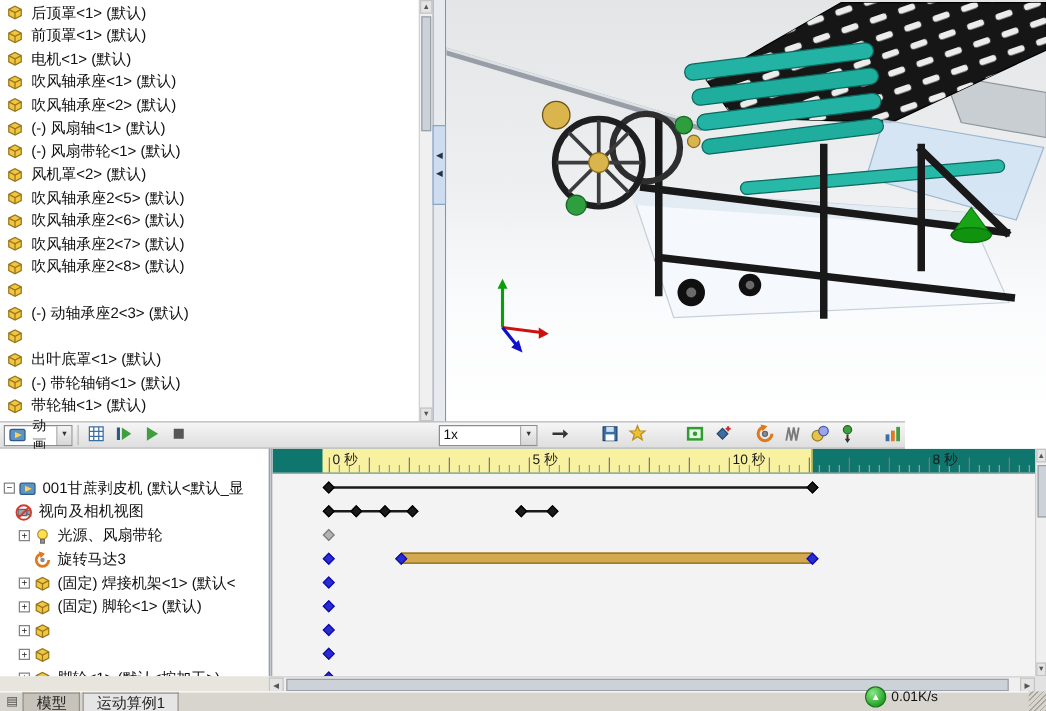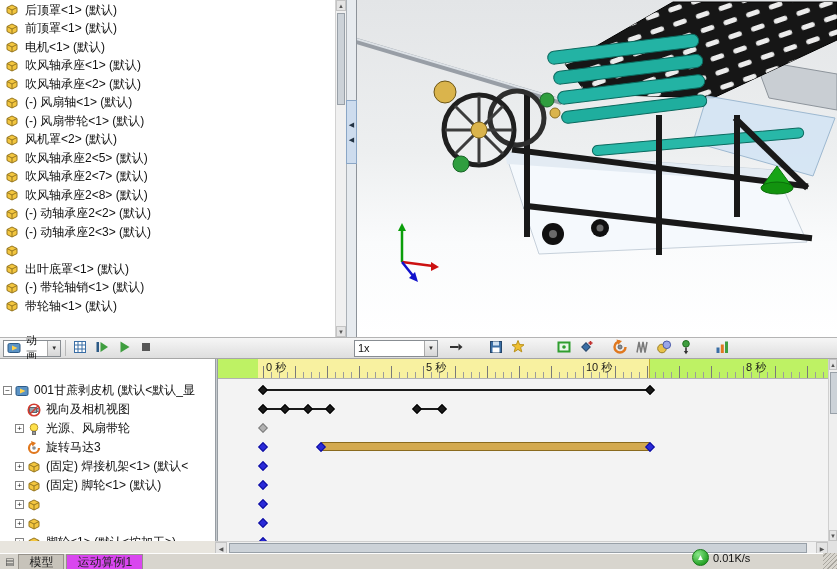--- a/index.html
+++ b/index.html
@@ -20,41 +20,41 @@
 #panel-splitter{position:absolute;left:346px;top:0;width:11px;height:337px;background:#e7ebef;border-left:1px solid #aab0b6;border-right:1px solid #8d939a}
 #splitter-handle{position:absolute;left:346px;top:100px;width:11px;height:64px;background:#cddcee;
   border:1px solid #8aa6c6;display:flex;flex-direction:column;align-items:center;justify-content:center;gap:8px;
   font-size:7px;color:#234;line-height:7px}
 
 
 #viewport{position:absolute;left:357px;top:0;width:480px;height:337px;
   background:linear-gradient(180deg,#e3e5e7 0%,#edeff0 45%,#fafbfc 72%,#ffffff 100%);overflow:hidden}
 
 
-#mm-toolbar{position:absolute;left:0;top:337px;width:837px;height:22px;display:flex;align-items:center;
+#mm-toolbar{position:absolute;left:0;top:337px;width:724px;height:22px;display:flex;align-items:center;
   background:linear-gradient(#f6f6f6,#dedede);border-top:1px solid #b4b4b4;border-bottom:1px solid #a6a6a6}
 .combo{height:17px;background:#fff;border:1px solid #888d92;display:flex;align-items:center;font-size:11px;padding-left:3px}
 .carot{width:13px;height:100%;margin-left:auto;background:linear-gradient(#f4f4f4,#d6d6d6);
   border-left:1px solid #aaa;display:flex;align-items:center;justify-content:center;font-size:6px;color:#333}
 .tsep{width:1px;height:16px;background:#b8b8b8;margin:0 4px}
 .tgroup{display:flex;gap:2px;align-items:center}
 .tbtn{width:20px;height:19px;display:flex;align-items:center;justify-content:center;border-radius:2px}
 
 
 #motion-tree{position:absolute;left:0;top:359px;width:215px;height:182px;background:#fff;overflow:hidden;padding-top:22px}
 .mtrow{height:19px;display:flex;align-items:center;white-space:nowrap}
 .exp{width:9px;height:9px;border:1px solid #848484;background:#fff;font-size:8px;line-height:7px;
   text-align:center;margin-right:3px;flex:0 0 auto;color:#222}
 .expsp{width:12px;flex:0 0 auto}
 .mticon{width:16px;display:inline-flex;margin-right:3px;flex:0 0 auto}
 #mt-splitter{position:absolute;left:215px;top:359px;width:3px;height:182px;background:#c6cace;
   border-left:1px solid #979da3;border-right:1px solid #979da3}
 
 #timeline-panel{position:absolute;left:218px;top:359px;width:610px;height:182px;background:#f3f3f3;overflow:hidden}
-#tl-ruler{position:absolute;left:0;top:0;width:610px;height:20px;background:#bef264;border-bottom:1px solid #b2b2b2}
+#tl-ruler{position:absolute;left:0;top:0;width:610px;height:20px;background:#0f766e;border-bottom:1px solid #b2b2b2}
 .tl-band{position:absolute;top:0;height:19px;background:#f8f1a0;border-right:1px solid #c0ae32}
 .tick{position:absolute;bottom:0;width:1px;height:6px;background:#9c9c9c}
 .tick.major{height:12px;background:#7a7a7a}
 .tlabel{position:absolute;top:1px;font-size:11px;color:#1a1a1a}
 .kline{position:absolute;height:2px;background:#1a1a1a}
 .kbar{position:absolute;height:9px;background:#d3a94f;border:1px solid #8a6a1e}
 .key{position:absolute;width:7px;height:7px;transform:translate(-50%,-50%) rotate(45deg)}
 .key.black{background:#1a1a1a;border:1px solid #000}
 .key.blue{background:#2a2ad8;border:1px solid #0f0f9e}
 .key.gray{background:#b2b2b2;border:1px solid #7e7e7e}
@@ -65,21 +65,21 @@
 #hs-thumb{position:absolute;left:14px;top:1px;width:578px;height:10px;background:#ccd2d8;border:1px solid #98a0a8}
 #hs-corner{position:absolute;left:828px;top:541px;width:9px;height:12px;background:#e2e2e2}
 #bl-filler{position:absolute;left:0;top:541px;width:215px;height:12px;background:#e8e5de}
 
 
 #statusbar{position:absolute;left:0;top:553px;width:837px;height:16px;background:#d8d5ce;
   border-top:1px solid #fdfdfd;display:flex;align-items:center;padding-left:3px}
 .sb-icon{font-size:10px;color:#555;margin:0 4px 0 2px}
 .tab{height:15px;padding:0 10px;display:flex;align-items:center;font-size:12px;
   border:1px solid #96928a;border-bottom:none;background:#c7c3ba;margin-right:2px;color:#222}
-.tab.active{background:#d946ef}
+.tab.active{background:#e5e5e5}
 #net{position:absolute;left:692px;top:549px;display:flex;align-items:center;gap:4px}
 #net-badge{width:17px;height:17px;border-radius:50%;color:#fff;font-size:8px;display:flex;align-items:center;justify-content:center;
   background:radial-gradient(circle at 35% 30%,#8ae78a,#2aa52a 70%,#1d8a1d);border:1px solid #187818}
 #net-text{font-size:11px;color:#111}
 #grip{position:absolute;right:0;top:553px;width:14px;height:16px;
   background:repeating-linear-gradient(135deg,#d8d5ce 0 2px,#a9a69f 2px 3px)}
 </style>
 </head>
 <body>
 
@@ -176,41 +176,50 @@
         <span class="tlbl">吹风轴承座2&lt;5&gt; (默认)</span>
       </div>
       <div class="ftrow">
         <span class="ticon">
           <svg width="14" height="14" viewBox="0 0 14 14">
             <polygon points="2,4.5 7,2 12,4.5 12,9.5 7,12 2,9.5" fill="#f3c63f" stroke="#96761f"></polygon>
             <polyline points="2,4.5 7,7 12,4.5" fill="none" stroke="#96761f"></polyline>
             <line x1="7" y1="7" x2="7" y2="12" stroke="#96761f"></line>
           </svg>
         </span>
+        <span class="tlbl">吹风轴承座2&lt;6&gt; (默认)</span>
+      </div>
+      <div class="ftrow">
+        <span class="ticon">
+          <svg width="14" height="14" viewBox="0 0 14 14">
+            <polygon points="2,4.5 7,2 12,4.5 12,9.5 7,12 2,9.5" fill="#f3c63f" stroke="#96761f"></polygon>
+            <polyline points="2,4.5 7,7 12,4.5" fill="none" stroke="#96761f"></polyline>
+            <line x1="7" y1="7" x2="7" y2="12" stroke="#96761f"></line>
+          </svg>
+        </span>
         <span class="tlbl">吹风轴承座2&lt;7&gt; (默认)</span>
       </div>
       <div class="ftrow">
         <span class="ticon">
           <svg width="14" height="14" viewBox="0 0 14 14">
             <polygon points="2,4.5 7,2 12,4.5 12,9.5 7,12 2,9.5" fill="#f3c63f" stroke="#96761f"></polygon>
             <polyline points="2,4.5 7,7 12,4.5" fill="none" stroke="#96761f"></polyline>
             <line x1="7" y1="7" x2="7" y2="12" stroke="#96761f"></line>
           </svg>
         </span>
         <span class="tlbl">吹风轴承座2&lt;8&gt; (默认)</span>
       </div>
       <div class="ftrow">
         <span class="ticon">
           <svg width="14" height="14" viewBox="0 0 14 14">
             <polygon points="2,4.5 7,2 12,4.5 12,9.5 7,12 2,9.5" fill="#f3c63f" stroke="#96761f"></polygon>
             <polyline points="2,4.5 7,7 12,4.5" fill="none" stroke="#96761f"></polyline>
             <line x1="7" y1="7" x2="7" y2="12" stroke="#96761f"></line>
           </svg>
         </span>
-        <span class="tlbl">(-) 动轴承座2&lt;2&gt; (默认)</span>
       </div>
       <div class="ftrow">
         <span class="ticon">
           <svg width="14" height="14" viewBox="0 0 14 14">
             <polygon points="2,4.5 7,2 12,4.5 12,9.5 7,12 2,9.5" fill="#f3c63f" stroke="#96761f"></polygon>
             <polyline points="2,4.5 7,7 12,4.5" fill="none" stroke="#96761f"></polyline>
             <line x1="7" y1="7" x2="7" y2="12" stroke="#96761f"></line>
           </svg>
         </span>
         <span class="tlbl">(-) 动轴承座2&lt;3&gt; (默认)</span>
@@ -485,21 +494,21 @@
     <div class="mtrow" style="padding-left: 3px;">
       <span class="exp">−</span>
       <span class="mticon">
         <svg width="14" height="14" viewBox="0 0 14 14">
           <rect x="1" y="2.5" width="12" height="9" rx="1.5" fill="#5b93c5" stroke="#2d5a86"></rect>
           <polygon points="5,4.5 10.5,7 5,9.5" fill="#ffd24a"></polygon>
         </svg>
       </span>
       <span class="tlbl">001甘蔗剥皮机 (默认&lt;默认_显</span>
     </div>
-    <div class="mtrow" style="padding-left: 15px;">
+    <div class="mtrow" style="">
       <span class="expsp"></span>
       <span class="mticon">
         <svg width="14" height="14" viewBox="0 0 14 14">
           <rect x="2.5" y="4.5" width="7" height="5" fill="#97a3ad" stroke="#5b6770"></rect>
           <polygon points="9.5,6 12.5,4.5 12.5,9.5 9.5,8" fill="#97a3ad" stroke="#5b6770"></polygon>
           <circle cx="7" cy="7" r="5.8" fill="none" stroke="#d23b2f" stroke-width="1.5"></circle>
           <line x1="3" y1="11" x2="11" y2="3" stroke="#d23b2f" stroke-width="1.5"></line>
         </svg>
       </span>
       <span class="tlbl">视向及相机视图</span>

